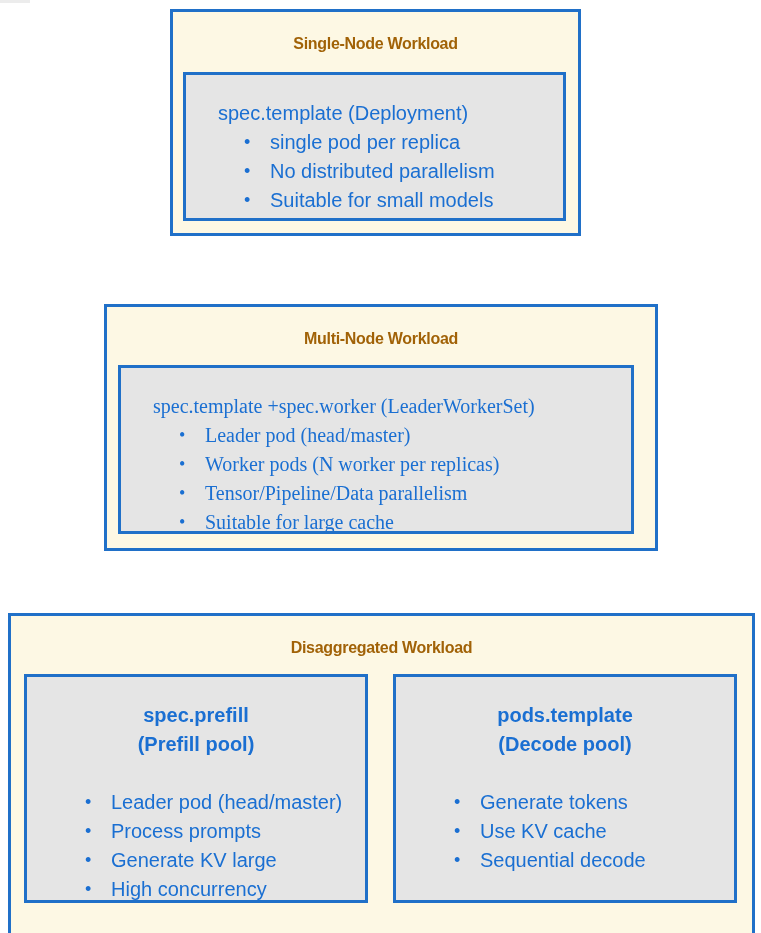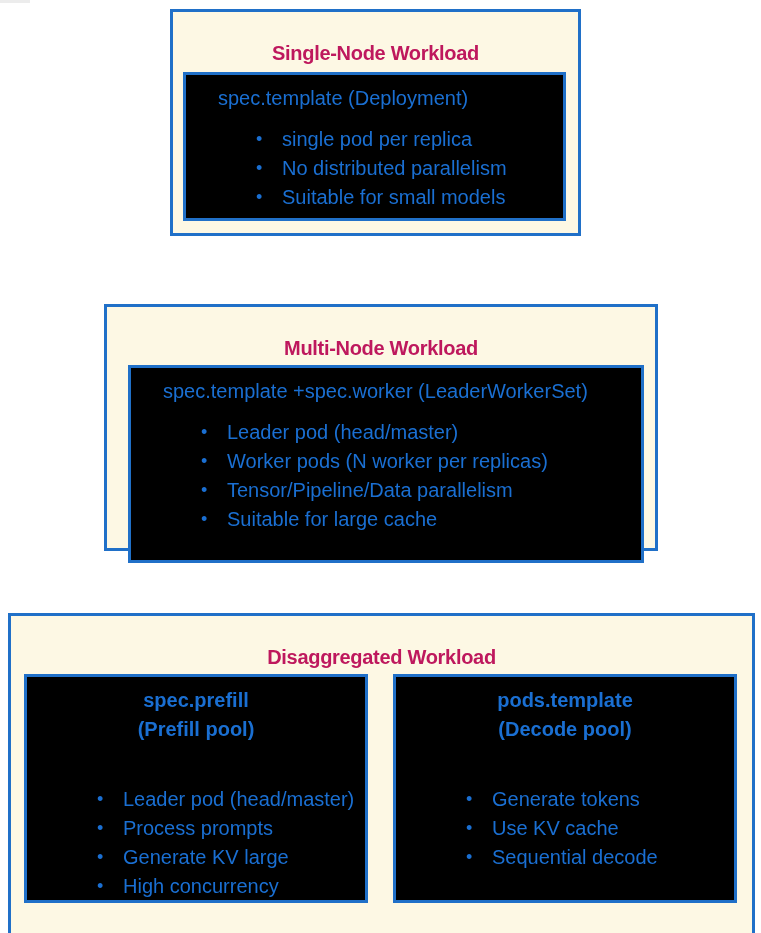--- a/index.html
+++ b/index.html
@@ -27,52 +27,52 @@
     position: absolute;
     box-sizing: border-box;
     background: #FDF8E4;
     border: 3px solid #2070C8;
   }
   #panel-single { left: 170px; top: 9px;   width: 411px; height: 227px; }
   #panel-multi  { left: 104px; top: 304px; width: 554px; height: 247px; }
   #panel-disagg { left: 8px;   top: 613px; width: 747px; height: 360px; }
 
   .panel-title {
-    margin-top: 27px;
+    margin-top: 17px;
     text-align: center;
-    font-size: 20px;
+    font-size: 16px;
     line-height: 29px;
     font-weight: bold;
     letter-spacing: -0.3px;
-    color: #be185d;
+    color: #a16207;
   }
   .inner {
     position: absolute;
     box-sizing: border-box;
-    background: #000000;
+    background: #e5e5e5;
     border: 3px solid #2070C8;
     color: #1A6FD2;
     font-size: 20px;
     line-height: 29px;
-    padding-top: 9px;
+    padding-top: 24px;
     overflow: hidden;
   }
   #inner-single  { left: 10px;  top: 60px; width: 383px; height: 149px; }
-  #inner-multi   { left: 21px;  top: 58px; width: 516px; height: 198px; }
+  #inner-multi   { left: 11px;  top: 58px; width: 516px; height: 169px; font-family: Liberation Serif, serif; }
   #inner-prefill { left: 13px;  top: 58px; width: 344px; height: 229px; }
   #inner-decode  { left: 382px; top: 58px; width: 344px; height: 229px; }
 
   .header { padding-left: 32px; white-space: nowrap; }
   .centered .header { padding-left: 0; text-align: center; font-weight: bold; }
 
   .spacer { height: 29px; }
 
   ul.bullets {
     list-style: none;
-    margin: 12px;
+    margin: 0;
     padding: 0;
   }
   ul.bullets li {
     position: relative;
     padding-left: 84px;
     white-space: nowrap;
   }
   ul.bullets li::before {
     content: "\2022";
     position: absolute;

